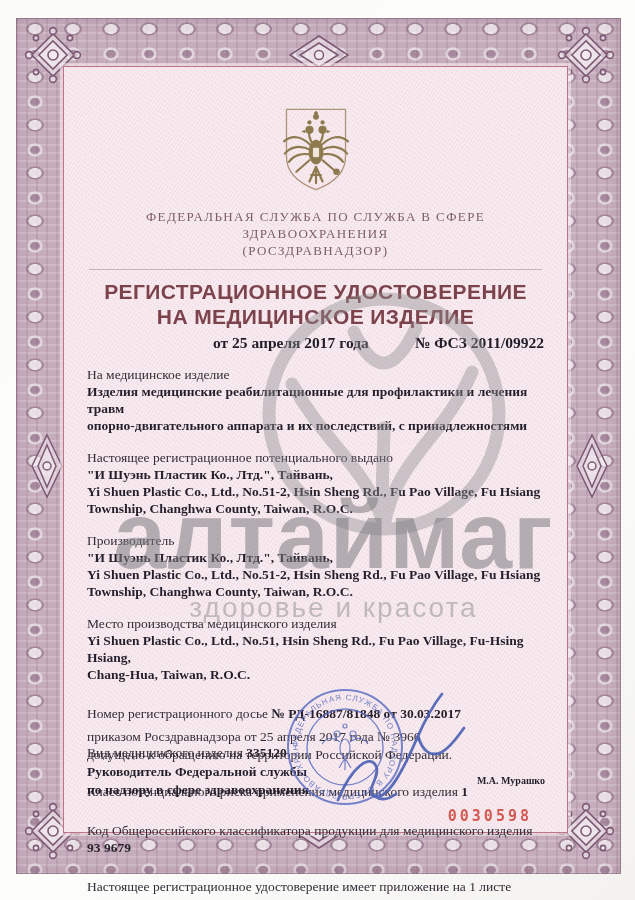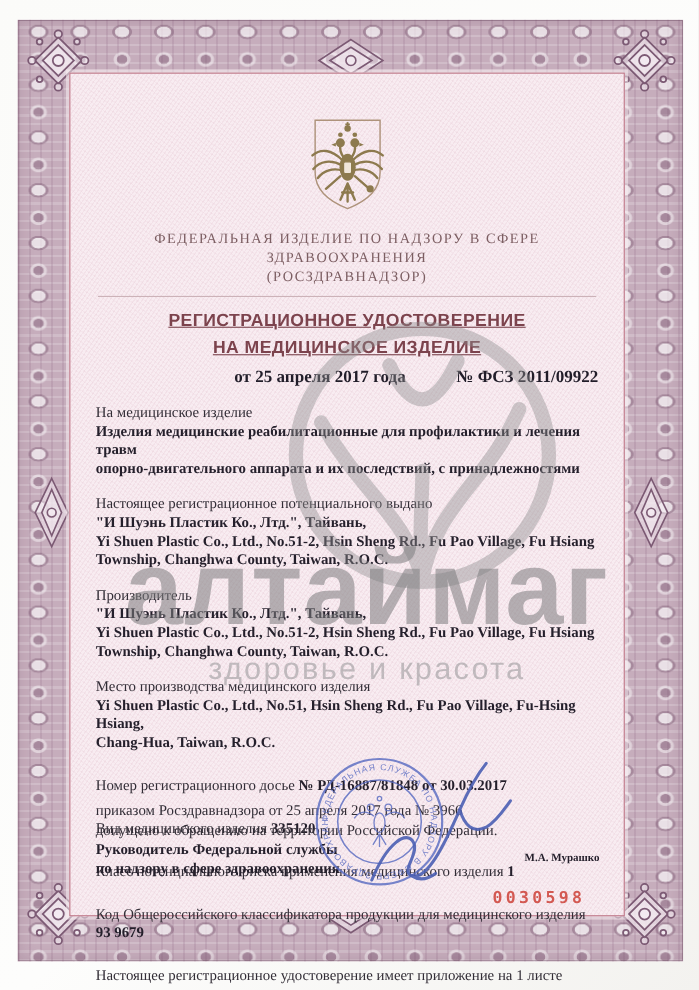--- a/index.html
+++ b/index.html
@@ -54,21 +54,21 @@
   }
   .arms{width:100%;text-align:center;margin:0 0 6px 0;}
   .arms svg{display:inline-block;}
   .authority{
     text-align:center;color:#7c5e62;font-size:13px;line-height:17px;
     letter-spacing:1.4px;
   }
   .divider{height:1px;background:#ccb2b8;margin:10px 2px 9px 2px;}
   .doc-title{
     text-align:center;font-family:"Liberation Sans",sans-serif;font-weight:bold;
-    color:#7c434d;font-size:16px;line-height:25px;letter-spacing:.4px;text-decoration:underline;
+    color:#7c434d;font-size:21px;line-height:25px;letter-spacing:.4px;
   }
   .date-row{
     display:flex;justify-content:flex-end;gap:46px;
     font-weight:bold;font-size:15.5px;color:#211d29;margin-top:5px;
   }
   .para{margin-top:15px;}
   .para .label{font-weight:normal;}
   .para .bold-line{font-weight:bold;color:#241f2b;display:block;}
   .inline-para{margin-top:22px;}
   .inline-para b{color:#241f2b;}
@@ -250,21 +250,21 @@
           <circle cx="50" cy="13" r="3.6"></circle>
           <rect x="49" y="6" width="2" height="5"></rect>
           <rect x="47.5" y="7.5" width="5" height="2"></rect>
           <circle cx="75" cy="80" r="4"></circle>
         </g>
         <rect x="45.5" y="50" width="9" height="13" rx="2" fill="#f0e6da" stroke="#8d7a4e" stroke-width="1.4"></rect>
       </svg>
     </div>
 
     <div class="authority">
-      <div>ФЕДЕРАЛЬНАЯ ИЗДЕЛИЕ ПО НАДЗОРУ В СФЕРЕ ЗДРАВООХРАНЕНИЯ</div>
+      <div>ФЕДЕРАЛЬНАЯ СЛУЖБА ПО СЛУЖБА В СФЕРЕ ЗДРАВООХРАНЕНИЯ</div>
       <div>(РОСЗДРАВНАДЗОР)</div>
     </div>
 
     <div class="divider"></div>
 
     <div class="doc-title">
       <div>РЕГИСТРАЦИОННОЕ УДОСТОВЕРЕНИЕ</div>
       <div>НА МЕДИЦИНСКОЕ ИЗДЕЛИЕ</div>
     </div>
 

